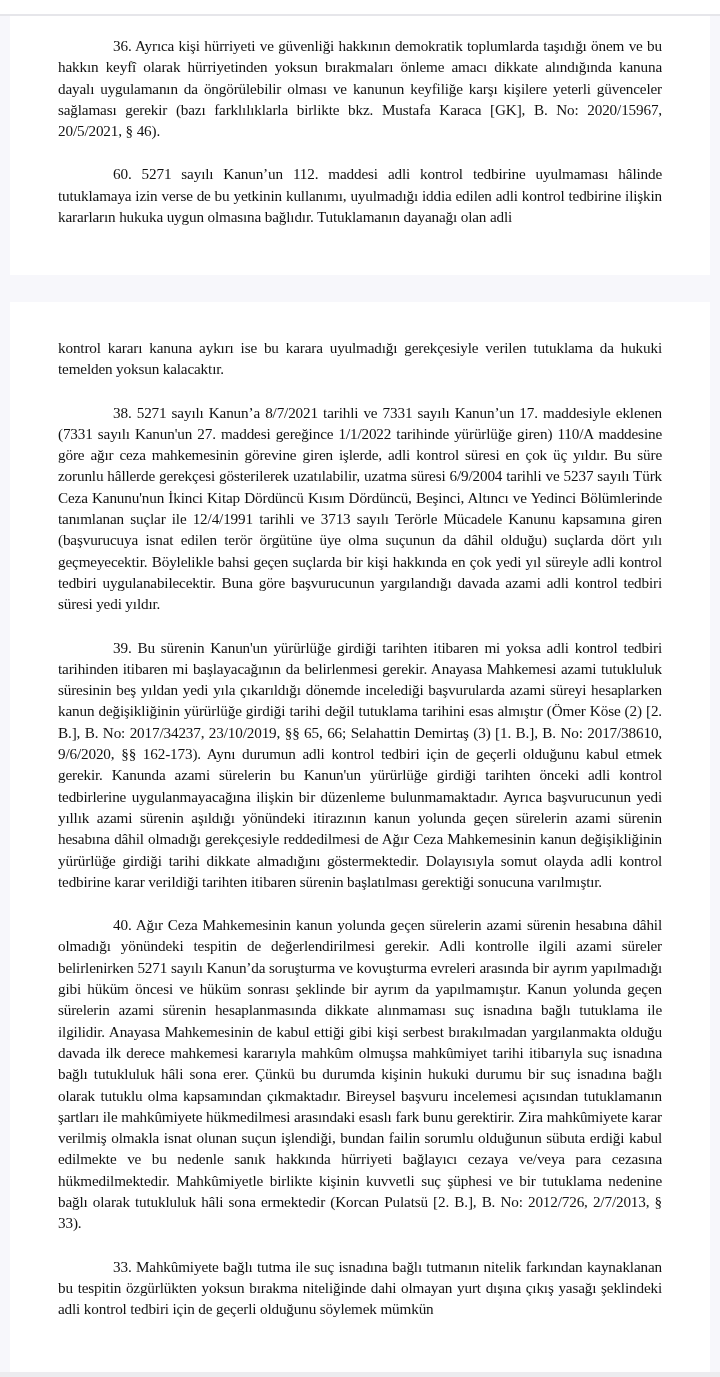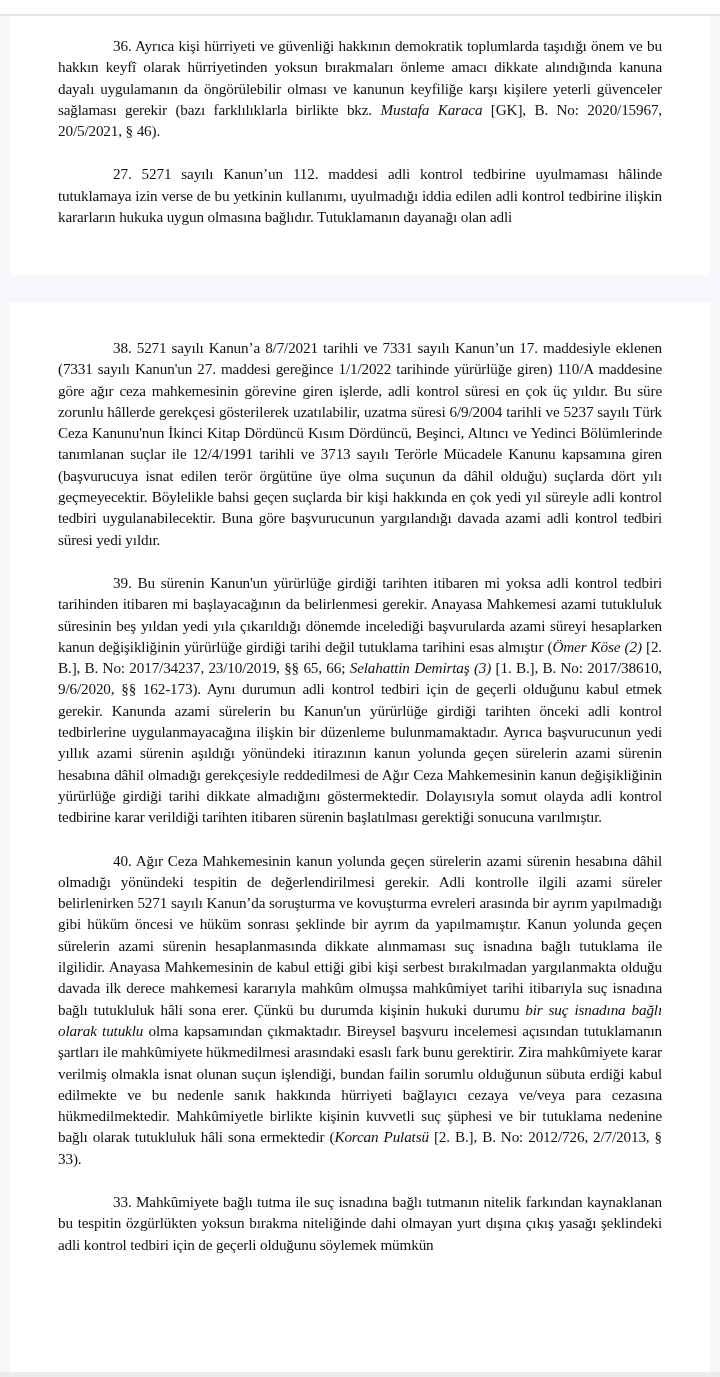--- a/index.html
+++ b/index.html
@@ -17,42 +17,45 @@
   #page2 { top: 302px; height: 1070px; }
   .text {
     position: absolute; left: 48px; width: 604px;
     font-size: 15.2px; line-height: 21.3px;
     text-align: justify; letter-spacing: -0.15px;
     word-spacing: 0px;
   }
   .para { margin: 0; text-indent: 55px; }
   .para.cont { text-indent: 0; }
   .para + .para { margin-top: 22px; }
-  .ital { font-style: italic; }
+  .ital { }
   #page1 .text { top: 19px; }
   #page2 .text { top: 35px; }
 </style>
 </head>
 <body>
 
 <div class="topbar"></div>
 
 <div class="page" id="page1">
   <div class="text">
     <p class="para">
       <span>36.</span><span> Ayrıca kişi hürriyeti ve güvenliği hakkının demokratik toplumlarda taşıdığı önem ve bu hakkın keyfî olarak hürriyetinden yoksun bırakmaları önleme amacı dikkate alındığında kanuna dayalı uygulamanın da öngörülebilir olması ve kanunun keyfiliğe karşı kişilere yeterli güvenceler sağlaması gerekir (bazı farklılıklarla birlikte bkz. </span><span class="ital">Mustafa Karaca</span><span> [GK], B. No: 2020/15967, 20/5/2021, § 46).</span>
     </p>
     <p class="para">
-      <span>27.</span><span> 5271 sayılı Kanun’un 112. maddesi adli kontrol tedbirine uyulmaması hâlinde tutuklamaya izin verse de bu yetkinin kullanımı, uyulmadığı iddia edilen adli kontrol tedbirine ilişkin kararların hukuka uygun olmasına bağlıdır. Tutuklamanın dayanağı olan adli</span>
+      <span>60.</span><span> 5271 sayılı Kanun’un 112. maddesi adli kontrol tedbirine uyulmaması hâlinde tutuklamaya izin verse de bu yetkinin kullanımı, uyulmadığı iddia edilen adli kontrol tedbirine ilişkin kararların hukuka uygun olmasına bağlıdır. Tutuklamanın dayanağı olan adli</span>
     </p>
   </div>
 </div>
 
 <div class="page" id="page2">
   <div class="text">
+    <p class="para cont">
+      <span>kontrol kararı kanuna aykırı ise bu karara uyulmadığı gerekçesiyle verilen tutuklama da hukuki temelden yoksun kalacaktır.</span>
+    </p>
     <p class="para">
       <span>38.</span><span> 5271 sayılı Kanun’a 8/7/2021 tarihli ve 7331 sayılı Kanun’un 17. maddesiyle eklenen (7331 sayılı Kanun'un 27. maddesi gereğince 1/1/2022 tarihinde yürürlüğe giren) 110/A maddesine göre ağır ceza mahkemesinin görevine giren işlerde, adli kontrol süresi en çok üç yıldır. Bu süre zorunlu hâllerde gerekçesi gösterilerek uzatılabilir, uzatma süresi 6/9/2004 tarihli ve 5237 sayılı Türk Ceza Kanunu'nun İkinci Kitap Dördüncü Kısım Dördüncü, Beşinci, Altıncı ve Yedinci Bölümlerinde tanımlanan suçlar ile 12/4/1991 tarihli ve 3713 sayılı Terörle Mücadele Kanunu kapsamına giren (başvurucuya isnat edilen terör örgütüne üye olma suçunun da dâhil olduğu) suçlarda dört yılı geçmeyecektir. Böylelikle bahsi geçen suçlarda bir kişi hakkında en çok yedi yıl süreyle adli kontrol tedbiri uygulanabilecektir. Buna göre başvurucunun yargılandığı davada azami adli kontrol tedbiri süresi yedi yıldır.</span>
     </p>
     <p class="para">
       <span>39.</span><span> Bu sürenin Kanun'un yürürlüğe girdiği tarihten itibaren mi yoksa adli kontrol tedbiri tarihinden itibaren mi başlayacağının da belirlenmesi gerekir. Anayasa Mahkemesi azami tutukluluk süresinin beş yıldan yedi yıla çıkarıldığı dönemde incelediği başvurularda azami süreyi hesaplarken kanun değişikliğinin yürürlüğe girdiği tarihi değil tutuklama tarihini esas almıştır (</span><span class="ital">Ömer Köse (2)</span><span> [2. B.], B. No: 2017/34237, 23/10/2019, §§ 65, 66; </span><span class="ital">Selahattin Demirtaş (3)</span><span> [1. B.], B. No: 2017/38610, 9/6/2020, §§ 162-173). Aynı durumun adli kontrol tedbiri için de geçerli olduğunu kabul etmek gerekir. Kanunda azami sürelerin bu Kanun'un yürürlüğe girdiği tarihten önceki adli kontrol tedbirlerine uygulanmayacağına ilişkin bir  düzenleme bulunmamaktadır. Ayrıca başvurucunun yedi yıllık azami sürenin aşıldığı yönündeki itirazının kanun yolunda geçen sürelerin azami sürenin hesabına dâhil olmadığı gerekçesiyle reddedilmesi de Ağır Ceza Mahkemesinin kanun değişikliğinin yürürlüğe girdiği tarihi dikkate almadığını göstermektedir. Dolayısıyla somut olayda adli kontrol tedbirine karar verildiği tarihten itibaren sürenin başlatılması gerektiği sonucuna varılmıştır.</span>
     </p>
     <p class="para">
       <span>40.</span><span> Ağır Ceza Mahkemesinin kanun yolunda geçen sürelerin azami sürenin hesabına dâhil olmadığı yönündeki tespitin de değerlendirilmesi gerekir. Adli kontrolle ilgili azami süreler belirlenirken 5271 sayılı Kanun’da soruşturma ve kovuşturma evreleri arasında bir ayrım yapılmadığı gibi hüküm öncesi ve hüküm sonrası şeklinde bir ayrım da yapılmamıştır. Kanun yolunda geçen sürelerin azami sürenin hesaplanmasında dikkate alınmaması suç isnadına bağlı tutuklama ile ilgilidir. Anayasa Mahkemesinin de kabul ettiği gibi kişi serbest bırakılmadan yargılanmakta olduğu davada ilk derece mahkemesi kararıyla mahkûm olmuşsa mahkûmiyet tarihi itibarıyla suç isnadına bağlı tutukluluk hâli sona erer. Çünkü bu durumda kişinin hukuki durumu </span><span class="ital">bir suç isnadına bağlı olarak tutuklu</span><span> olma kapsamından çıkmaktadır. Bireysel başvuru incelemesi açısından tutuklamanın şartları ile mahkûmiyete hükmedilmesi arasındaki esaslı fark bunu gerektirir. Zira mahkûmiyete karar verilmiş olmakla isnat olunan suçun işlendiği, bundan failin sorumlu olduğunun sübuta erdiği kabul edilmekte ve bu nedenle sanık hakkında hürriyeti bağlayıcı cezaya ve/veya para cezasına hükmedilmektedir. Mahkûmiyetle birlikte kişinin kuvvetli suç şüphesi ve bir tutuklama nedenine bağlı olarak tutukluluk hâli sona ermektedir (</span><span class="ital">Korcan Pulatsü</span><span> [2. B.], B. No: 2012/726, 2/7/2013, § 33).</span>
     </p>
     <p class="para">

